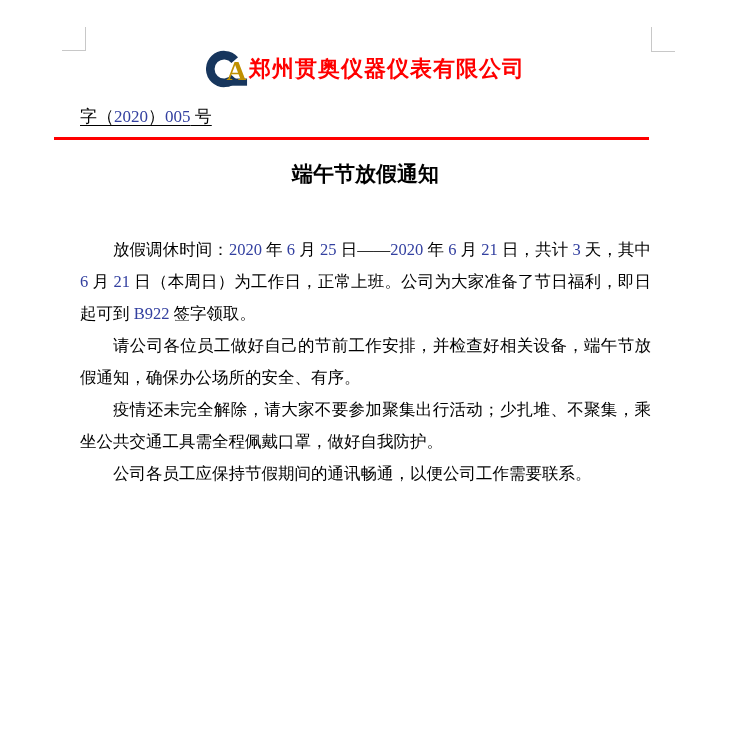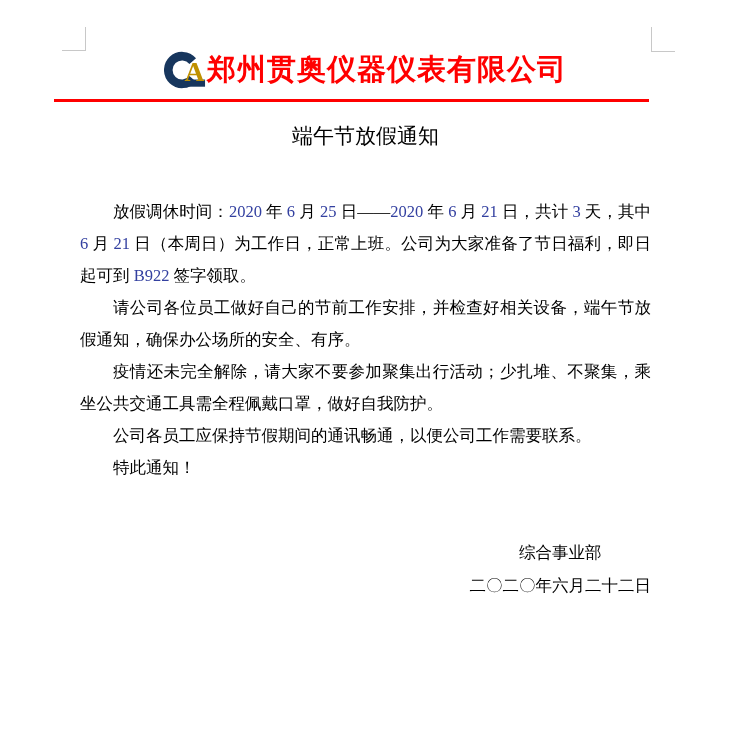--- a/index.html
+++ b/index.html
@@ -27,42 +27,42 @@
   .logo{display:inline-block;width:42px;height:38px;flex:0 0 auto;}
   .logo .c-shape{stroke:var(--logo-navy,#17365d);fill:none;stroke-width:9;}
   .logo .c-foot{fill:var(--logo-navy,#17365d);}
   .logo .a-letter{
     fill:var(--logo-gold,#bf9000);
     font-family:"Liberation Serif","DejaVu Serif",serif;
     font-weight:bold;font-size:29px;
   }
   .company-name{
     margin:0;
-    font-size:29px;font-weight:bold;letter-spacing:1px;
+    font-size:22px;font-weight:bold;letter-spacing:1px;
     color:var(--company-name-red,#ff0000);
     white-space:nowrap;
   }
 
   .docnum-row{margin-top:17px;}
   .docnum{
     font-size:17px;
     text-decoration:underline;
     text-underline-offset:3px;
   }
   .red-rule{
     height:3px;
     width:595px;
     margin:9px 0 0 -26px;
     background:var(--divider-red,#ff0000);
   }
 
   .title{
     margin:22px 0 0 0;
     text-align:center;
-    font-size:21px;font-weight:normal;
+    font-size:21px;font-weight:bold;
     line-height:25px;
   }
 
   .body-text{
     margin-top:47px;
     font-size:16.5px;
     line-height:32px;
     text-align:justify;
   }
   .body-text p{margin:0;text-indent:33px;}
@@ -92,32 +92,30 @@
 
     <div class="header">
       <svg class="logo" viewBox="0 0 44 38" aria-hidden="true">
         <path class="c-shape" d="M 30.1 9.7 A 14.5 14.5 0 1 0 30.1 28.3"></path>
         <rect class="c-foot" x="25" y="29" width="18" height="7.5"></rect>
         <text class="a-letter" x="21.5" y="31">A</text>
       </svg>
       <h1 class="company-name">郑州贯奥仪器仪表有限公司</h1>
     </div>
 
+    <div class="docnum-row">
+      <span class="docnum">字（<span class="lat">2020</span>）<span class="lat">005</span> 号</span>
+    </div>
 
     <div class="red-rule"></div>
 
     <h2 class="title">端午节放假通知</h2>
 
     <div class="body-text">
       <p>放假调休时间：<span class="lat">2020</span> 年 <span class="lat">6</span> 月 <span class="lat">25</span> 日——<span class="lat">2020</span> 年 <span class="lat">6</span> 月 <span class="lat">21</span> 日，共计 <span class="lat">3</span> 天，其中 <span class="lat">6</span> 月 <span class="lat">21</span> 日（本周日）为工作日，正常上班。公司为大家准备了节日福利，即日起可到 <span class="lat">B922</span> 签字领取。</p>
       <p>请公司各位员工做好自己的节前工作安排，并检查好相关设备，端午节放假通知，确保办公场所的安全、有序。</p>
       <p>疫情还未完全解除，请大家不要参加聚集出行活动；少扎堆、不聚集，乘坐公共交通工具需全程佩戴口罩，做好自我防护。</p>
       <p>公司各员工应保持节假期间的通讯畅通，以便公司工作需要联系。</p>
-      <p>特此通知！</p>
     </div>
 
-    <div class="signature">
-      <div>综合事业部</div>
-      <div>二〇二〇年六月二十二日</div>
-    </div>
 
   </div>
 </div>
 
 </body></html>

